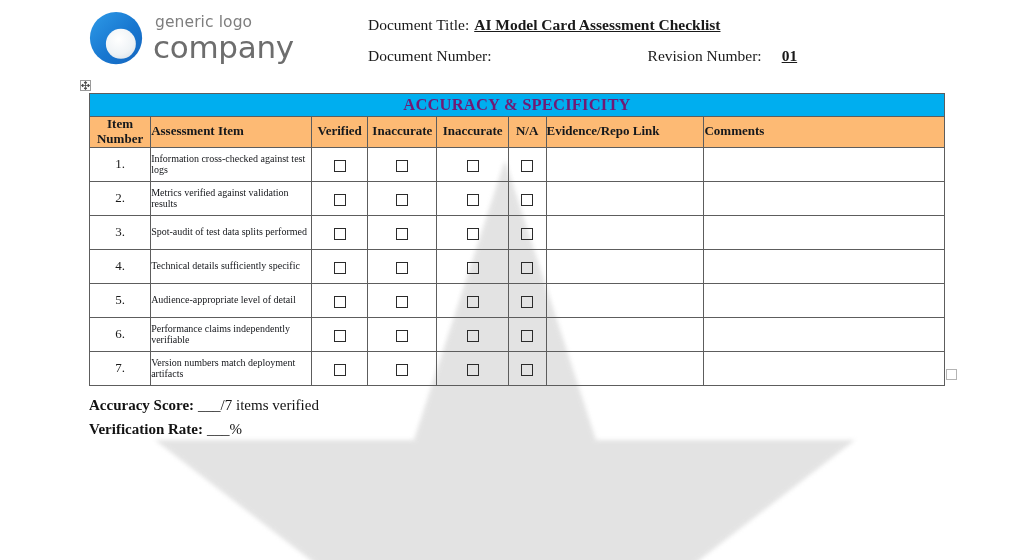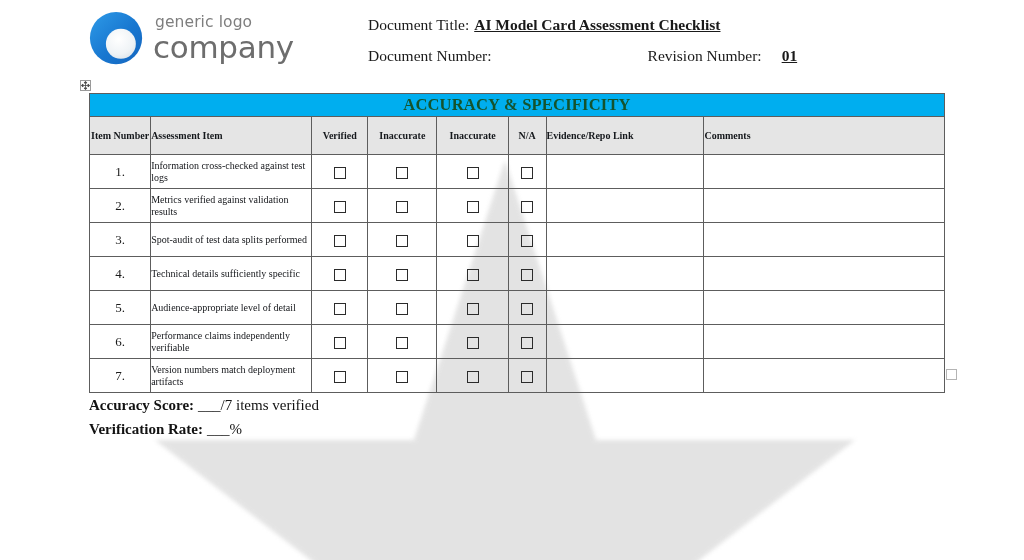--- a/index.html
+++ b/index.html
@@ -99,34 +99,34 @@
     font-family: "Liberation Serif", serif;
     background: transparent;
   }
   #checklist-table td, #checklist-table th {
     border: 1px solid #5d5d5d;
     padding: 0;
     vertical-align: middle;
   }
   #section-title-cell {
     background: #00AEEF;
-    color: #14532d;
+    color: #701a75;
     text-align: center;
     font-size: 16.5px;
     font-weight: bold;
     height: 23px;
     letter-spacing: .2px;
     border: 1px solid #0d8fc2;
   }
   .colhead {
-    background: #e5e5e5;
-    font-size: 10px;
+    background: #fdba74;
+    font-size: 13px;
     font-weight: bold;
     color: #15181c;
-    height: 38px;
+    height: 30px;
     padding: 2px 5px;
     text-align: left;
     line-height: 1.15;
   }
   .colhead.center { text-align: center; padding-left: 2px; padding-right: 2px; }
 
   .c-num   { width: 60px; }
   .c-item  { width: 158px; }
   .c-ver   { width: 55px; }
   .c-unv   { width: 68px; }

